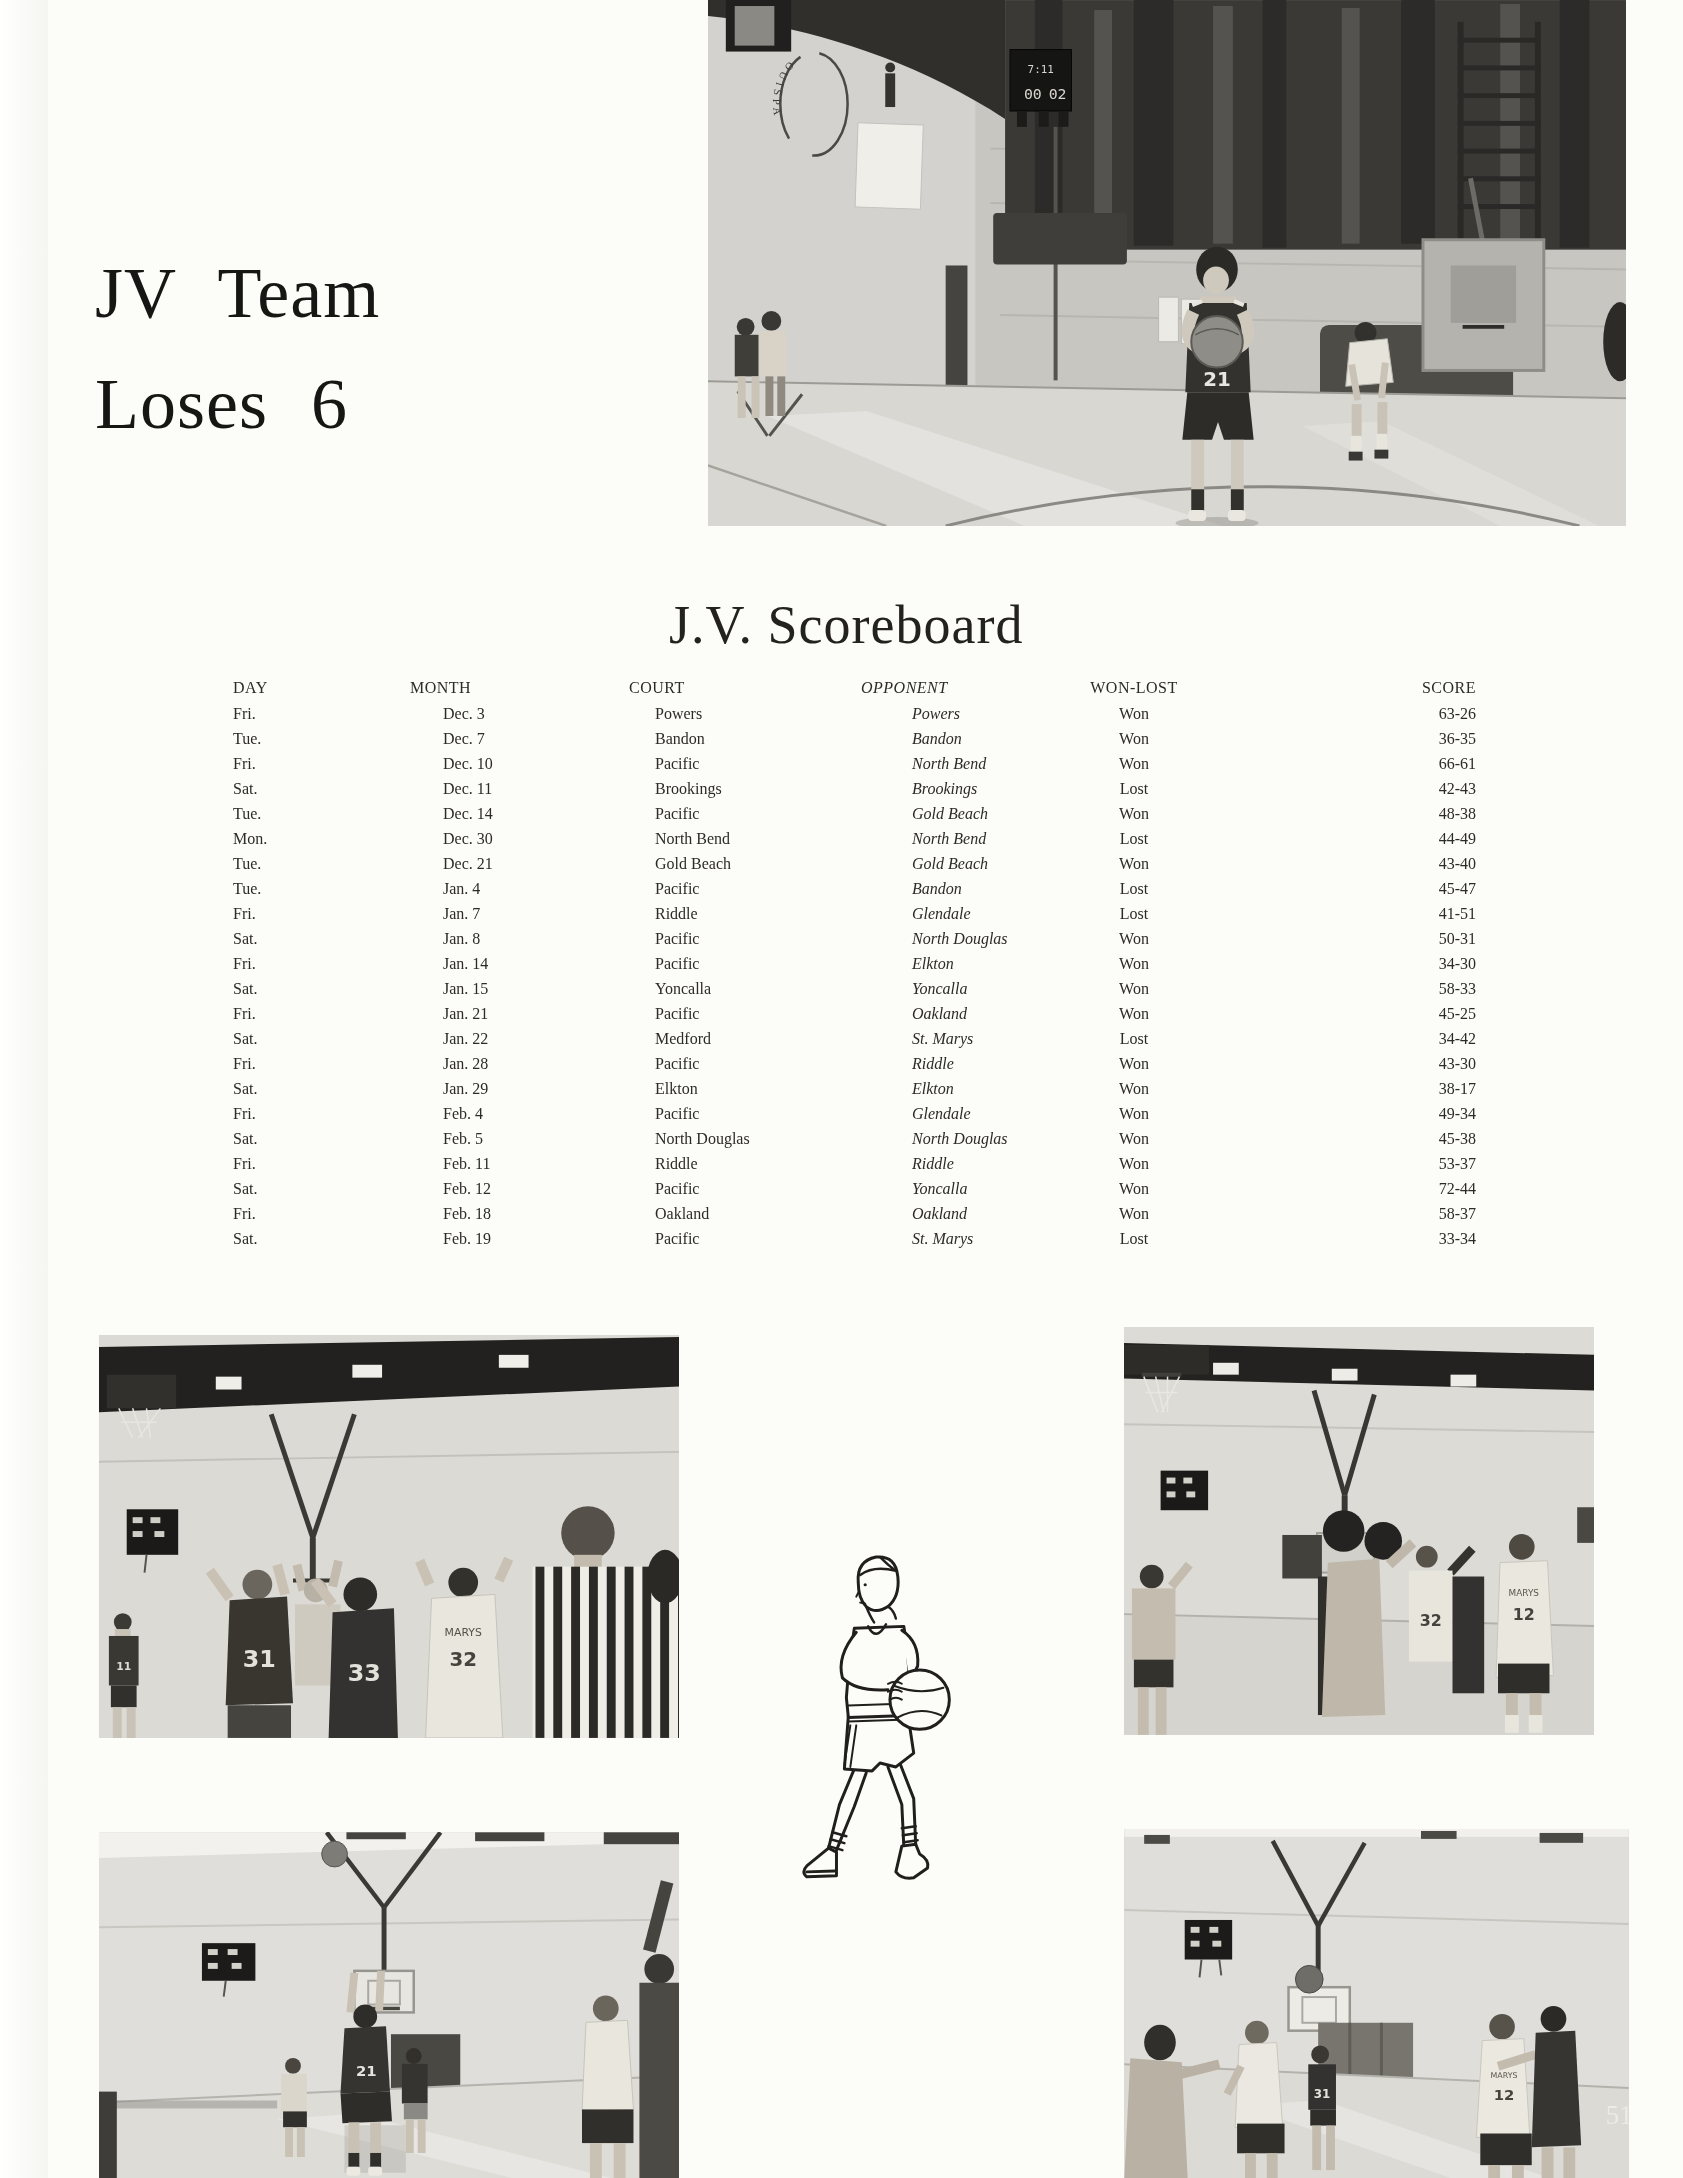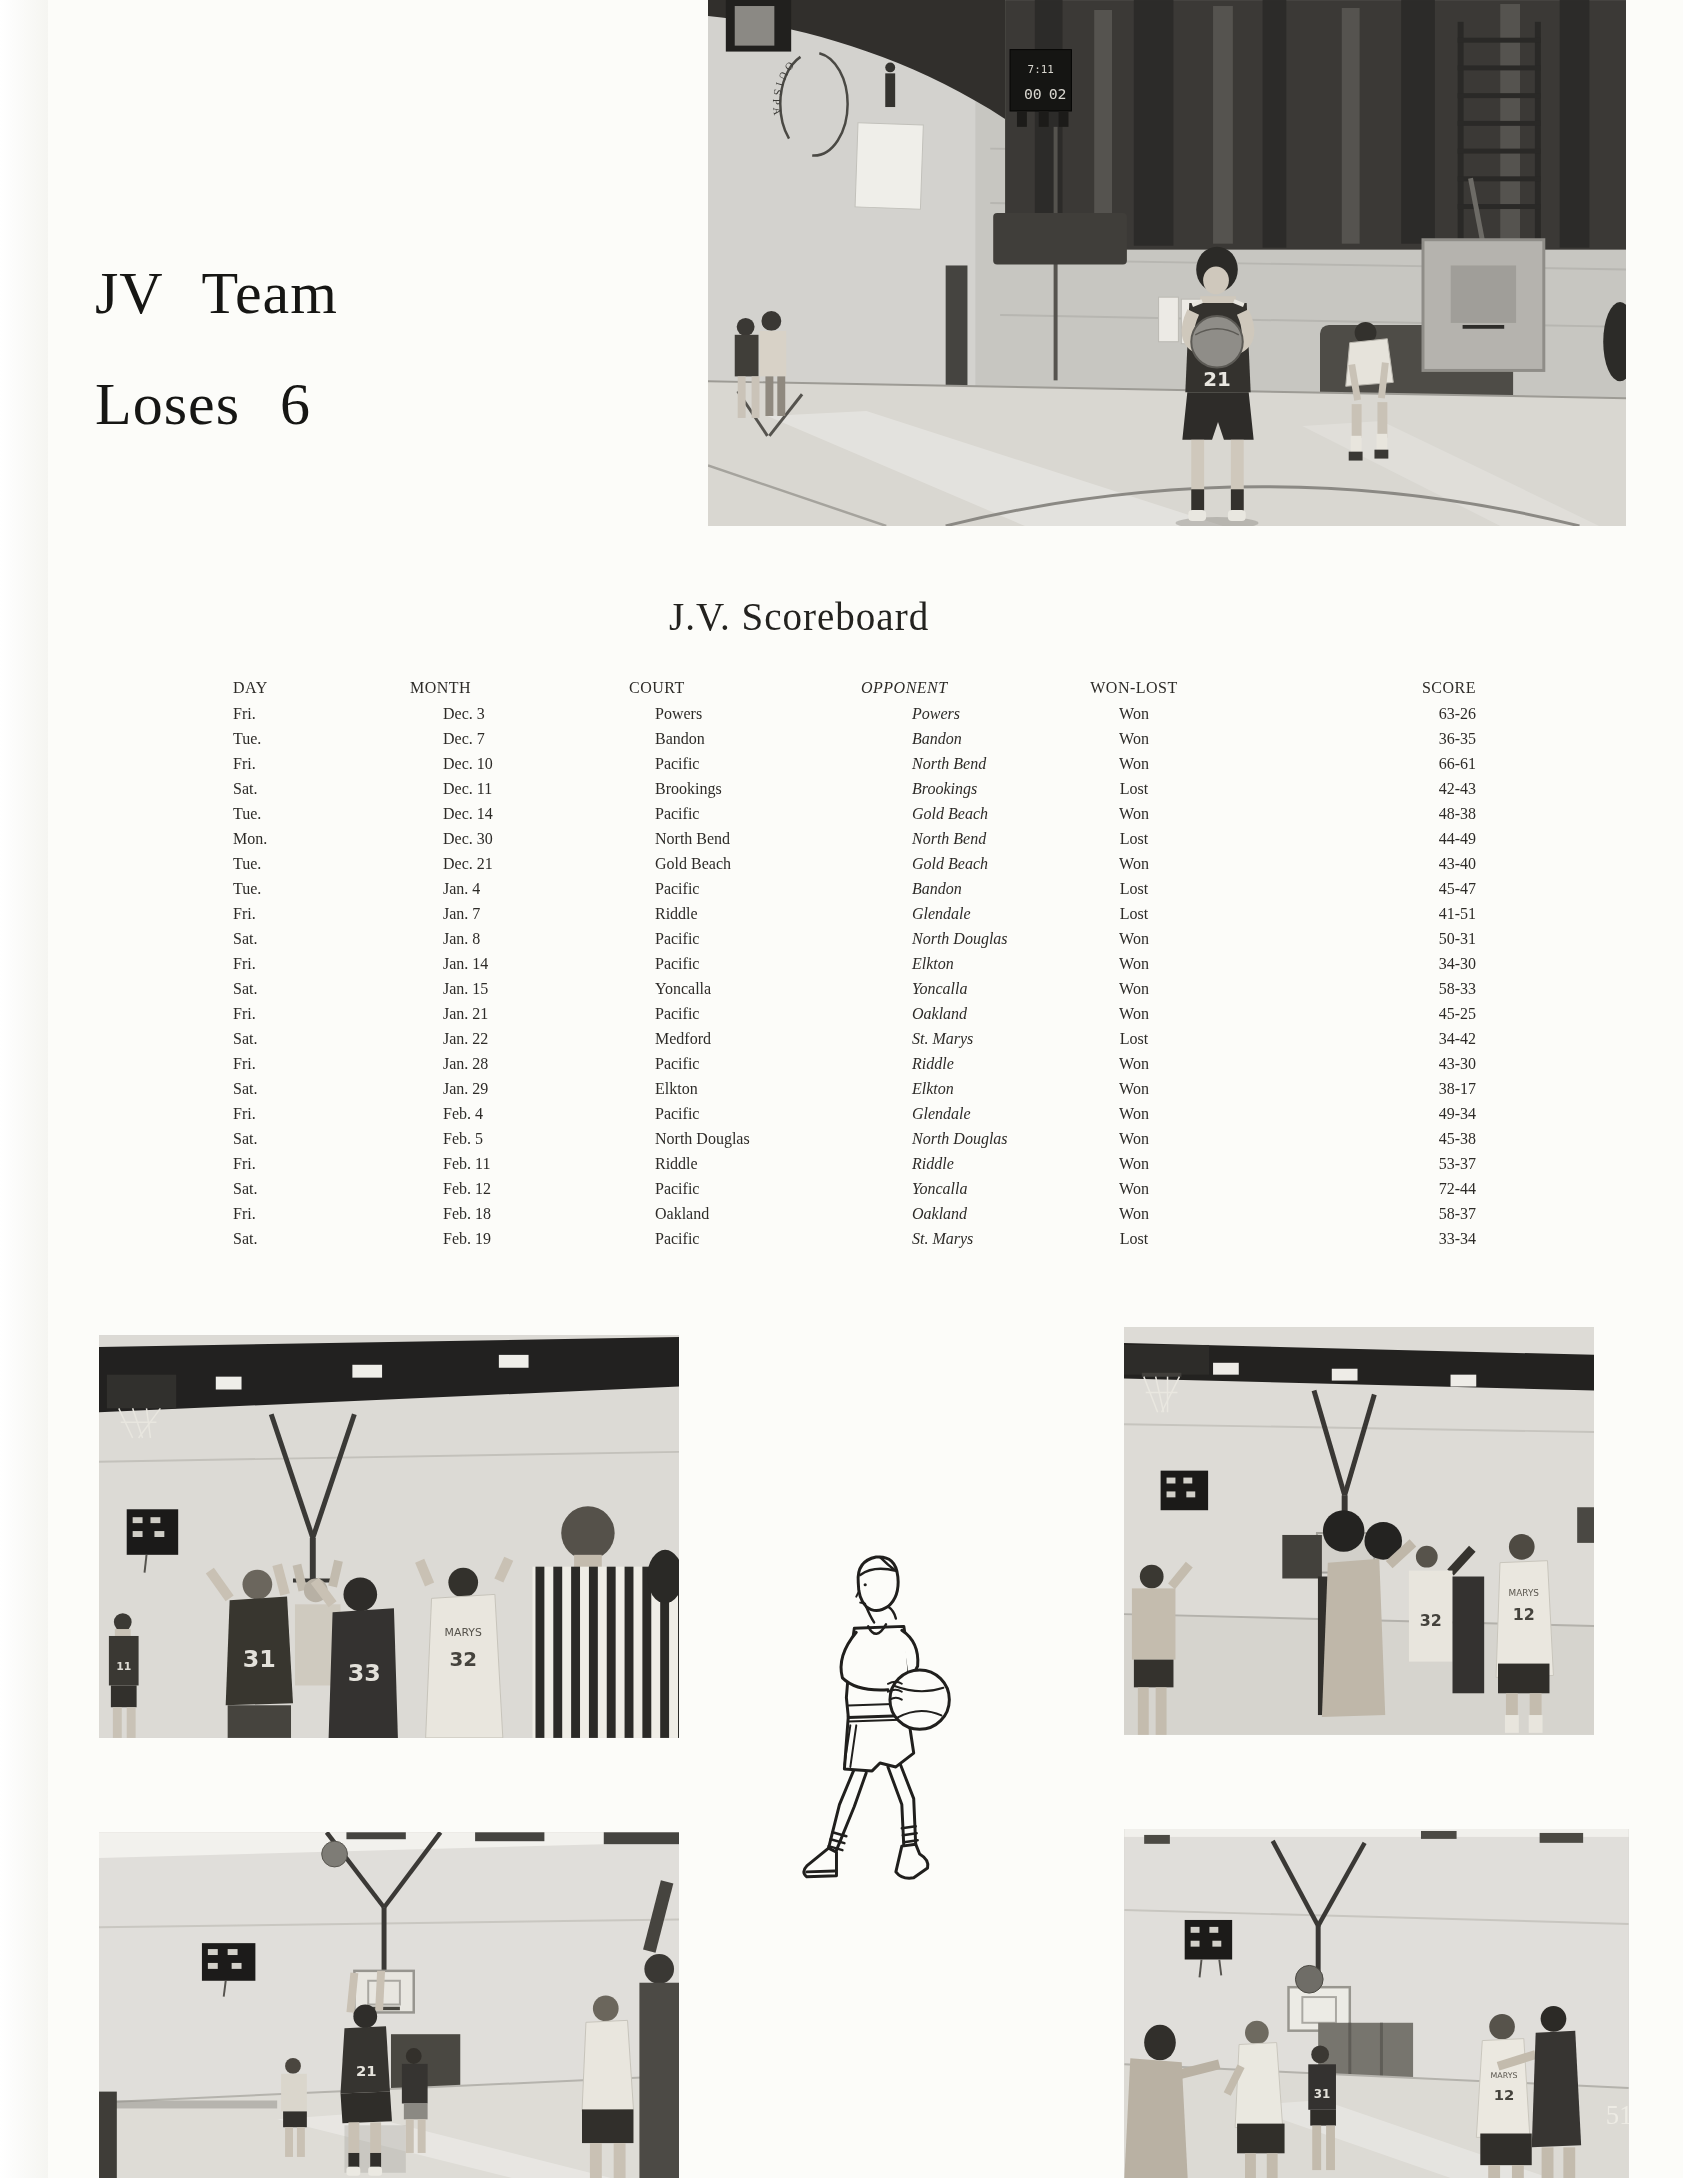--- a/index.html
+++ b/index.html
@@ -1,24 +1,24 @@
 <!DOCTYPE html>
 <html><head>
 <meta charset="utf-8">
 <style>
   html,body{margin:0;padding:0;background:#e8e8e4;}
   .page{position:relative;width:1683px;height:2178px;background:#fcfcf9;overflow:hidden;
         font-family:"Liberation Serif","DejaVu Serif",serif;color:#22211e;}
   .gutter{position:absolute;left:0;top:0;width:48px;height:2178px;
           background:linear-gradient(90deg,#ffffff,#f5f5f1);}
   
-  .headline{position:absolute;left:95px;top:238px;font-size:60px;line-height:111px;
+  .headline{position:absolute;left:95px;top:238px;font-size:72px;line-height:111px;
             letter-spacing:1px;word-spacing:24px;color:#161614;}
   
-  .sb-title{position:absolute;left:669px;top:594px;font-size:39px;color:#23221f;letter-spacing:1px;}
+  .sb-title{position:absolute;left:669px;top:594px;font-size:54px;color:#23221f;letter-spacing:1px;}
   .sb-table{position:absolute;left:233px;top:675px;width:1287px;font-size:16px;color:#2d2b28;}
   .sb-header{display:flex;height:26px;line-height:26px;letter-spacing:0.5px;}
   .t-row{display:flex;height:25px;line-height:25px;}
   .t-cell,.h-cell{white-space:nowrap;}
   .c-day,.h-day{width:177px;}
   .c-month,.h-month{width:219px;}
   .c-court,.h-court{width:232px;}
   .c-opponent,.h-opponent{width:184px;font-style:italic;}
   .c-result,.h-result{width:178px;text-align:center;}
   .c-score,.h-score{width:158px;margin-left:95px;text-align:right;}

